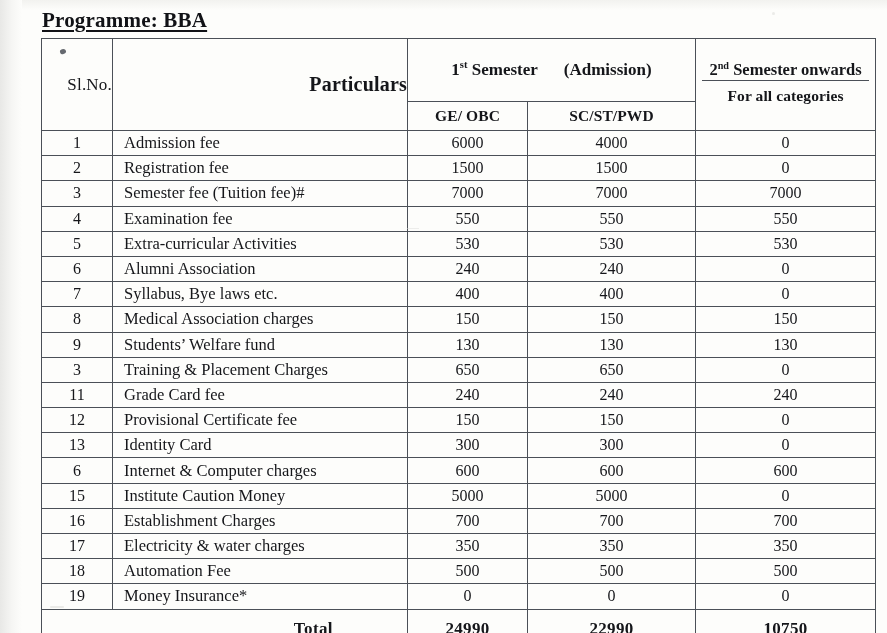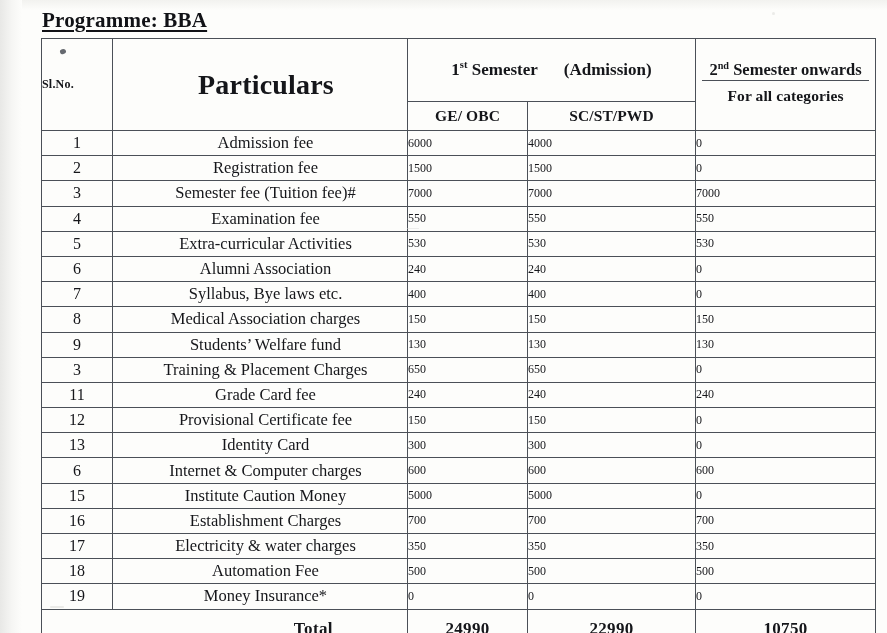--- a/index.html
+++ b/index.html
@@ -78,42 +78,42 @@
   
   col.c-sl   { width: 71px;  }
   col.c-part { width: 295px; }
   col.c-ge   { width: 120px; }
   col.c-sc   { width: 168px; }
   col.c-all  { width: 180px; }
 
   
   .hdr-slno {
     height: 90px;
-    text-align: left;
-    font-size: 12px;
-    font-weight: bold;
+    text-align: right;
+    font-size: 17px;
+    font-weight: normal;
     letter-spacing: 0.2px;
     position: relative;
   }
   .hdr-slno .tick {
     position: absolute;
     top: 10px;
     left: 18px;
     width: 6px;
     height: 5px;
     background: #4a4f56;
     border-radius: 40% 60% 50% 50%;
     transform: rotate(-18deg);
     opacity: .85;
   }
   .hdr-particulars {
     height: 90px;
-    text-align: center;
+    text-align: right;
     padding-left: 12px !important;
-    font-size: 28px;
+    font-size: 20px;
     font-weight: bold;
     letter-spacing: 0.2px;
   }
   .hdr-sem1 {
     height: 62px;
     text-align: center;
     font-size: 17px;
     font-weight: bold;
     white-space: nowrap;
   }
@@ -140,29 +140,29 @@
   }
 
   
   tbody tr { height: 25.2px; }
   td.cell-sl {
     text-align: center;
     font-size: 16px;
     color: #33373d;
   }
   td.cell-part {
-    text-align: center;
+    text-align: left;
     padding-left: 11px !important;
     font-size: 16.5px;
     color: #26292e;
     white-space: nowrap;
   }
   td.cell-num {
-    text-align: left;
-    font-size: 12px;
+    text-align: center;
+    font-size: 16px;
     color: #2a2d33;
   }
 
   
   tr.total-row { height: 39px; }
   td.total-label {
     text-align: right;
     padding-right: 74px !important;
     font-size: 17px;
     font-weight: bold;

